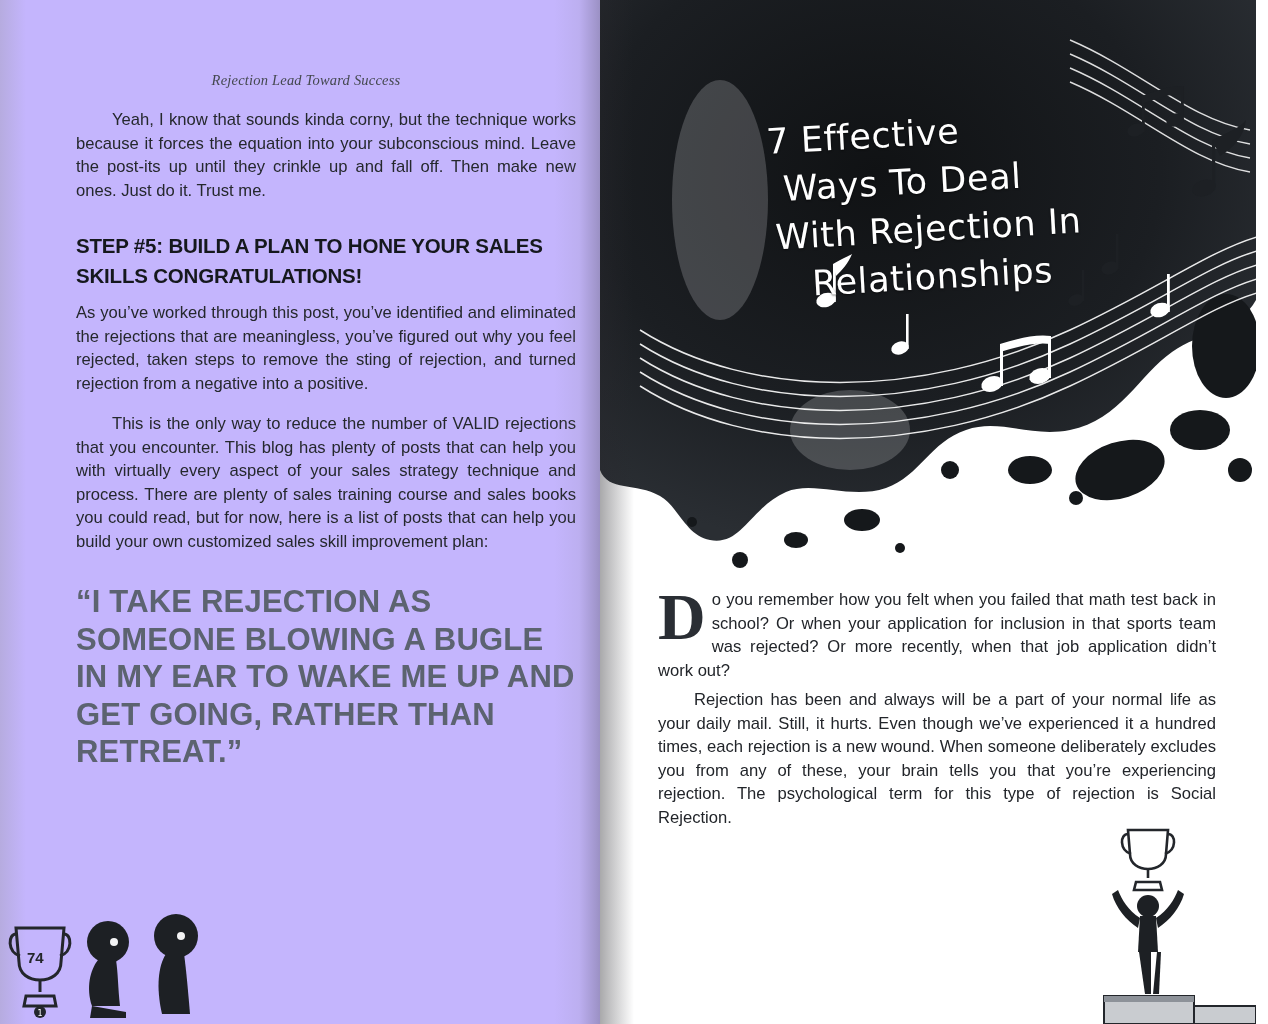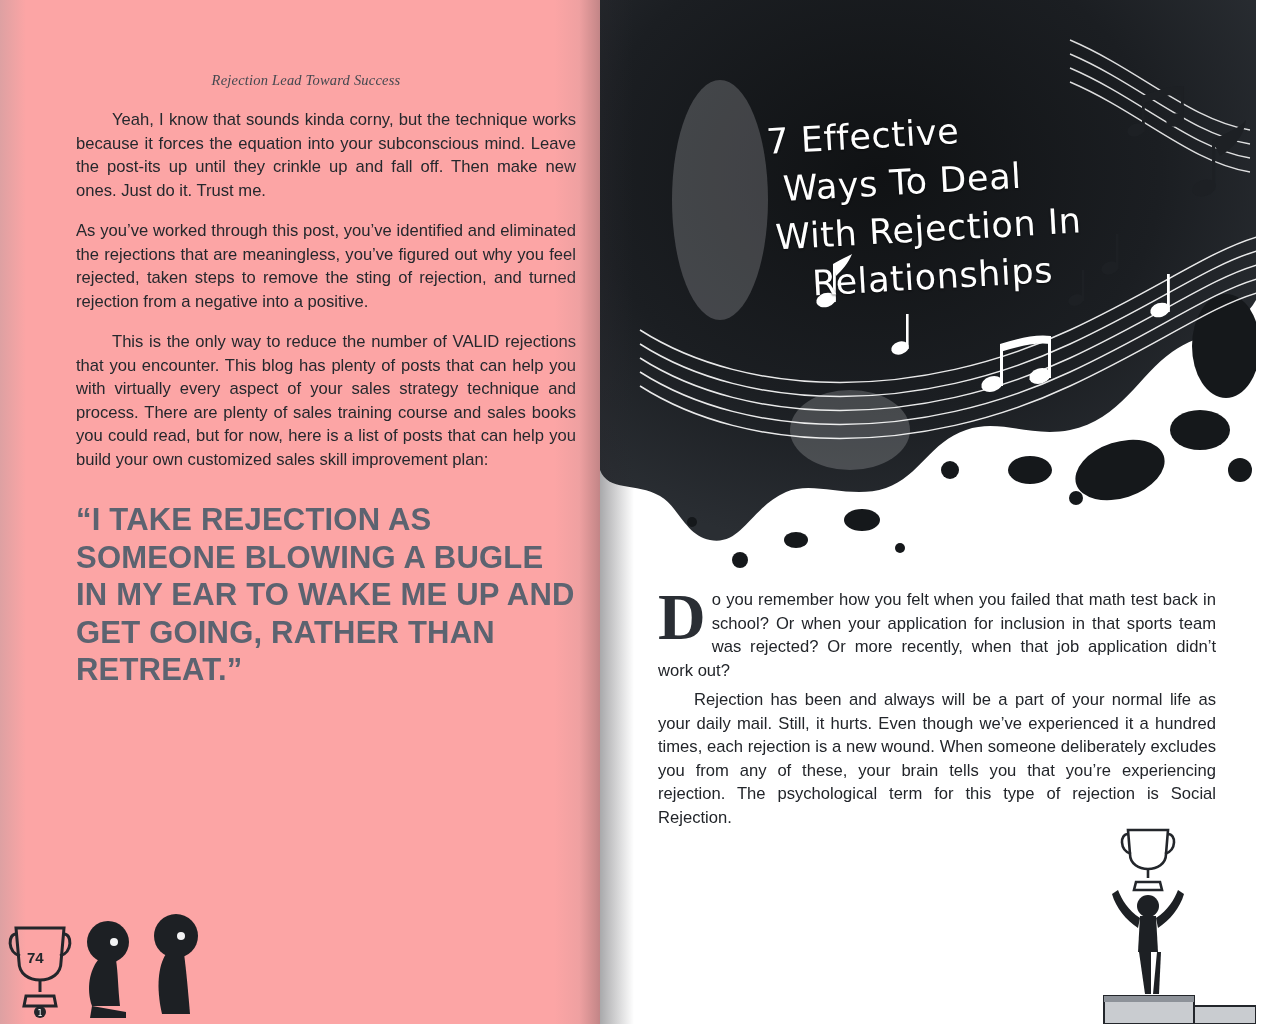--- a/index.html
+++ b/index.html
@@ -20,21 +20,21 @@
     position: absolute;
     inset: 0;
     display: flex;
   }
 
   
   .page-left {
     position: relative;
     width: 600px;
     height: 1024px;
-    background: #fca5a5;
+    background: #c4b5fd;
     overflow: hidden;
   }
   .page-left::after {
     
     content: "";
     position: absolute;
     top: 0; bottom: 0; right: 0;
     width: 46px;
     background: linear-gradient(to right, rgba(255,255,255,0) 0%, rgba(120,120,125,0.10) 55%, rgba(60,60,65,0.30) 100%);
     pointer-events: none;
@@ -263,20 +263,21 @@
         <ellipse cx="300" cy="8" rx="7" ry="5" transform="rotate(-18 300 8)"></ellipse>
         <rect x="305" y="-16" width="2.2" height="24"></rect>
       </g>
     </svg>
 
     <div class="running-head">Rejection Lead Toward Success</div>
 
     <div class="left-col">
       <p class="body">Yeah, I know that sounds kinda corny, but the technique works because it forces the equation into your subconscious mind. Leave the post-its up until they crinkle up and fall off. Then make new ones. Just do it. Trust me.</p>
 
+      <h2 class="step">STEP #5: BUILD A PLAN TO HONE YOUR SALES SKILLS CONGRATULATIONS!</h2>
 
       <p class="body noindent">As you’ve worked through this post, you’ve identified and eliminated the rejections that are meaningless, you’ve figured out why you feel rejected, taken steps to remove the sting of rejection, and turned rejection from a negative into a positive.</p>
 
       <p class="body">This is the only way to reduce the number of VALID rejections that you encounter. This blog has plenty of posts that can help you with virtually every aspect of your sales strategy technique and process. There are plenty of sales training course and sales books you could read, but for now, here is a list of posts that can help you build your own customized sales skill improvement plan:</p>
 
       <div class="pullquote">“I TAKE REJECTION AS SOMEONE BLOWING A BUGLE IN MY EAR TO WAKE ME UP AND GET GOING, RATHER THAN RETREAT.”</div>
     </div>
 
     <svg class="trophy-wrap" viewBox="0 0 70 96">
       <g fill="none" stroke="#23262b" stroke-width="3">

